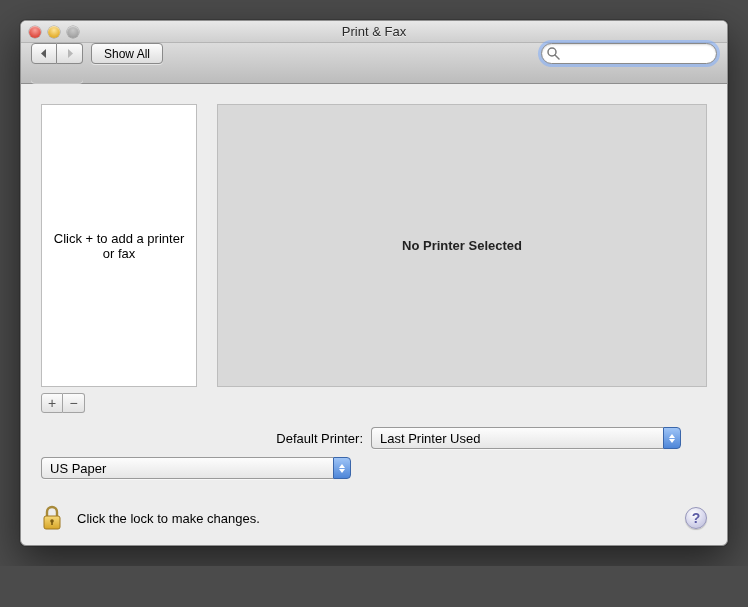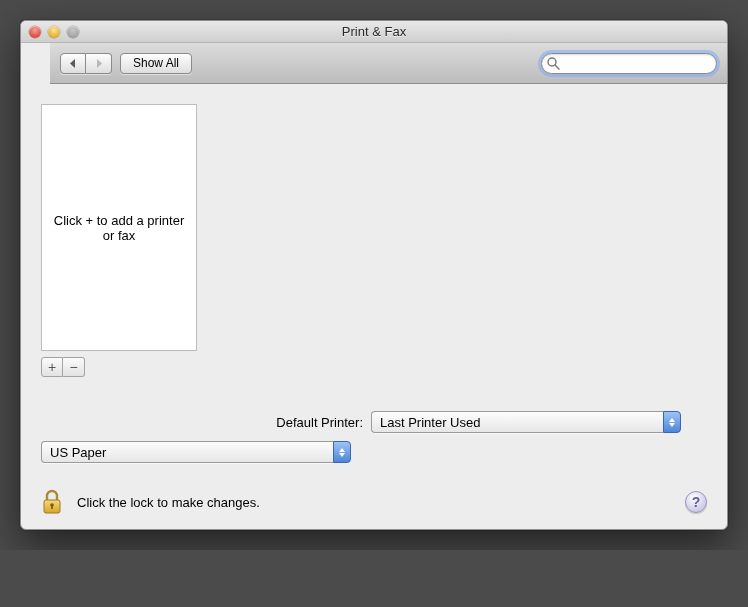--- a/index.html
+++ b/index.html
@@ -48,24 +48,22 @@
     font-size: 13px;
     color: #2a2a2a;
     text-shadow: 0 1px 0 rgba(255,255,255,0.6);
     pointer-events: none;
   }
   .toolbar {
     height: 41px;
     background: linear-gradient(to bottom, #dcdcdc, #bcbcbc);
     border-bottom: 1px solid #8e8e8e;
     display: flex;
-    align-items: center;
     padding: 0 10px;
     gap: 8px;
-    margin-left: 29px;
   }
   .seg {
     display: inline-flex;
     border-radius: 4px;
     box-shadow: 0 1px 0 rgba(255,255,255,0.5);
   }
   .seg button {
     width: 26px; height: 21px;
     background: linear-gradient(to bottom, #fdfdfd, #dedede);
     border: 1px solid #8a8a8a;
@@ -110,21 +108,21 @@
     padding: 20px 20px 14px 20px;
   }
   .panels {
     display: flex;
     gap: 20px;
     align-items: stretch;
   }
   .sidebar-wrap { display: flex; flex-direction: column; }
   .printer-list {
     width: 156px;
-    height: 247px;
+    height: 283px;
     background: #fff;
     border: 1px solid #bdbdbd;
     display: flex;
     align-items: center;
     justify-content: center;
     text-align: center;
     padding: 10px;
     color: #000;
     font-size: 13px;
   }
@@ -151,21 +149,21 @@
     background: #d9d9d9;
     border: 1px solid #bdbdbd;
     display: flex;
     align-items: center;
     justify-content: center;
     font-size: 13px;
     font-weight: bold;
     color: #222;
   }
   .form {
-    margin-top: 34px;
+    margin-top: 14px;
   }
   .form-row {
     display: flex;
     align-items: center;
     gap: 8px;
     margin-bottom: 8px;
   }
   .form-row .lbl {
     flex: 0 0 322px;
     text-align: right;
@@ -271,20 +269,23 @@
 
     <div class="panels">
       <div class="sidebar-wrap">
         <div class="printer-list">
           <span>Click + to add a printer or fax</span>
         </div>
         <div class="addrem">
           <button>+</button>
           <button>−</button>
         </div>
+      </div>
+      <div class="detail">
+        <span>No Printer Selected</span>
       </div>
     </div>
 
     <div class="form">
       <div class="form-row">
         <div class="lbl">Default Printer:</div>
         <div class="select">
           <div class="sbody">Last Printer Used</div>
           <div class="scap">
             <div class="tri up"></div>

